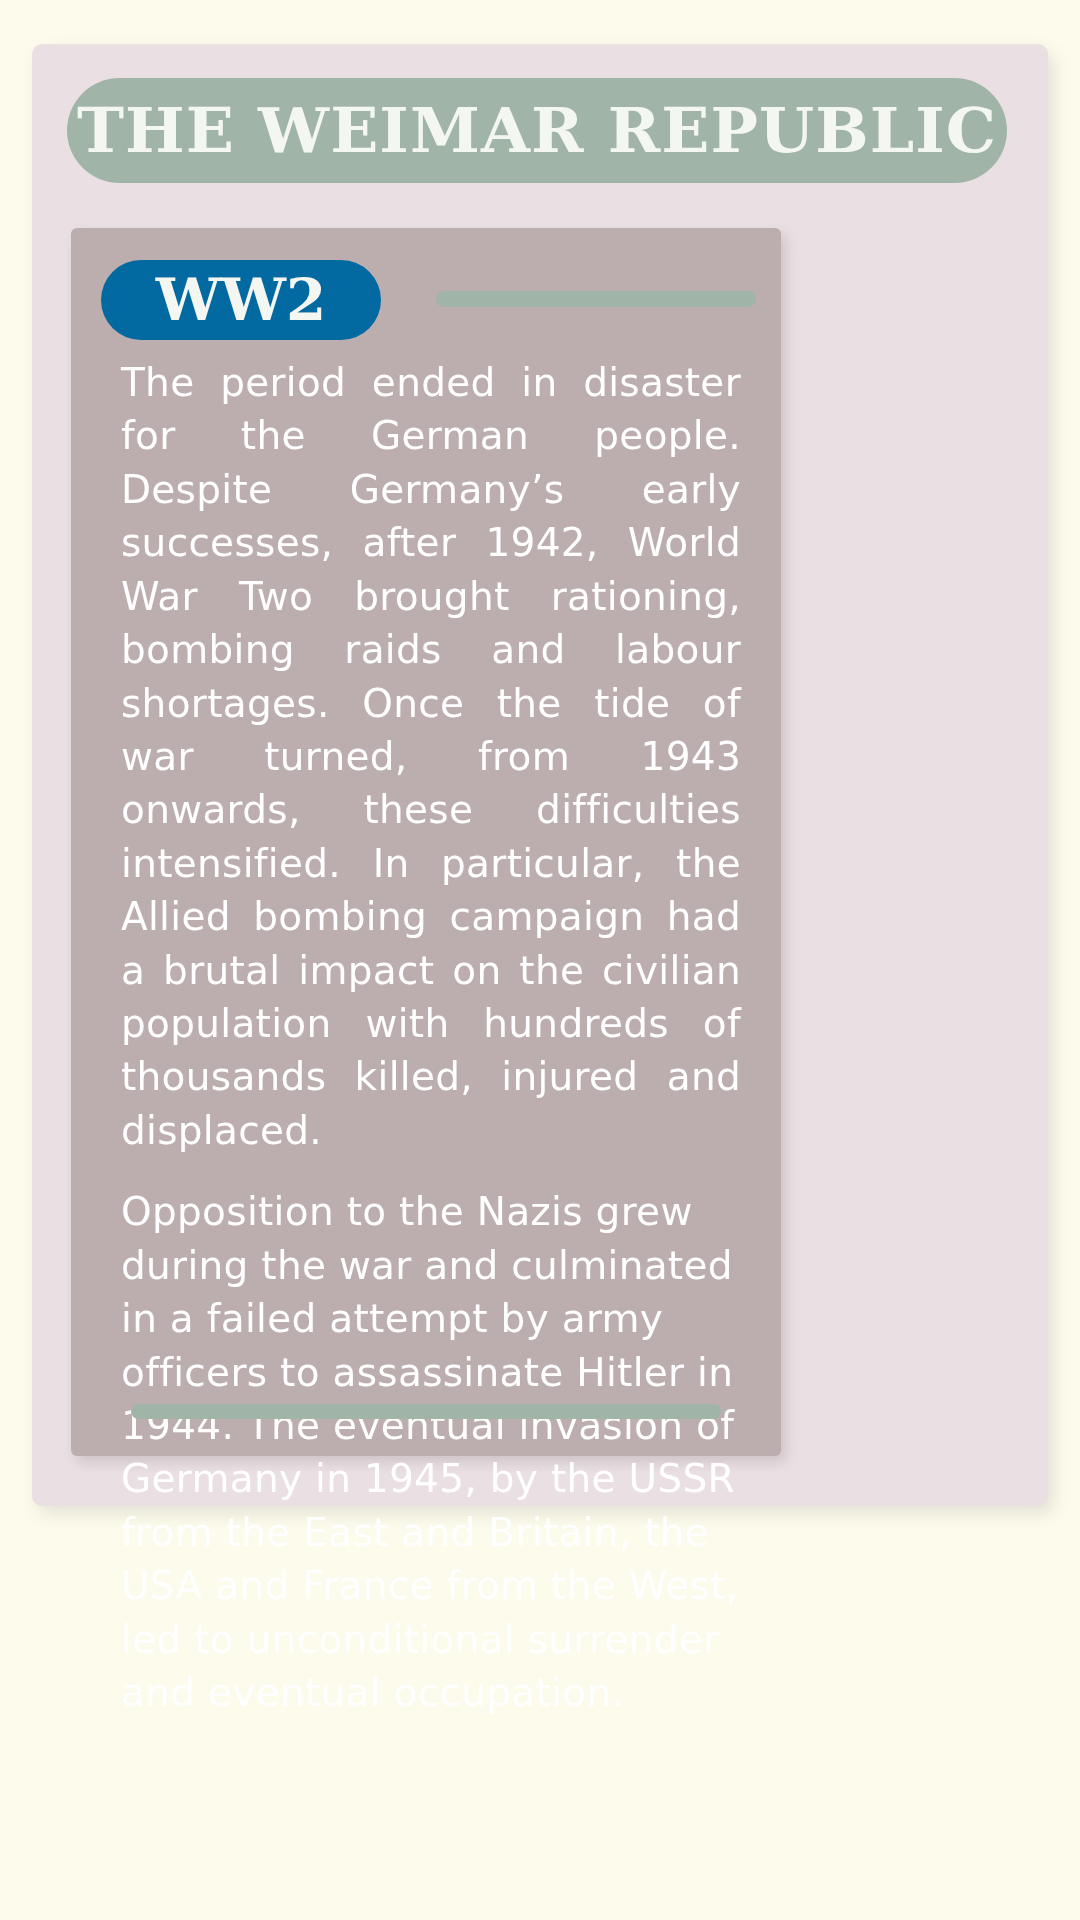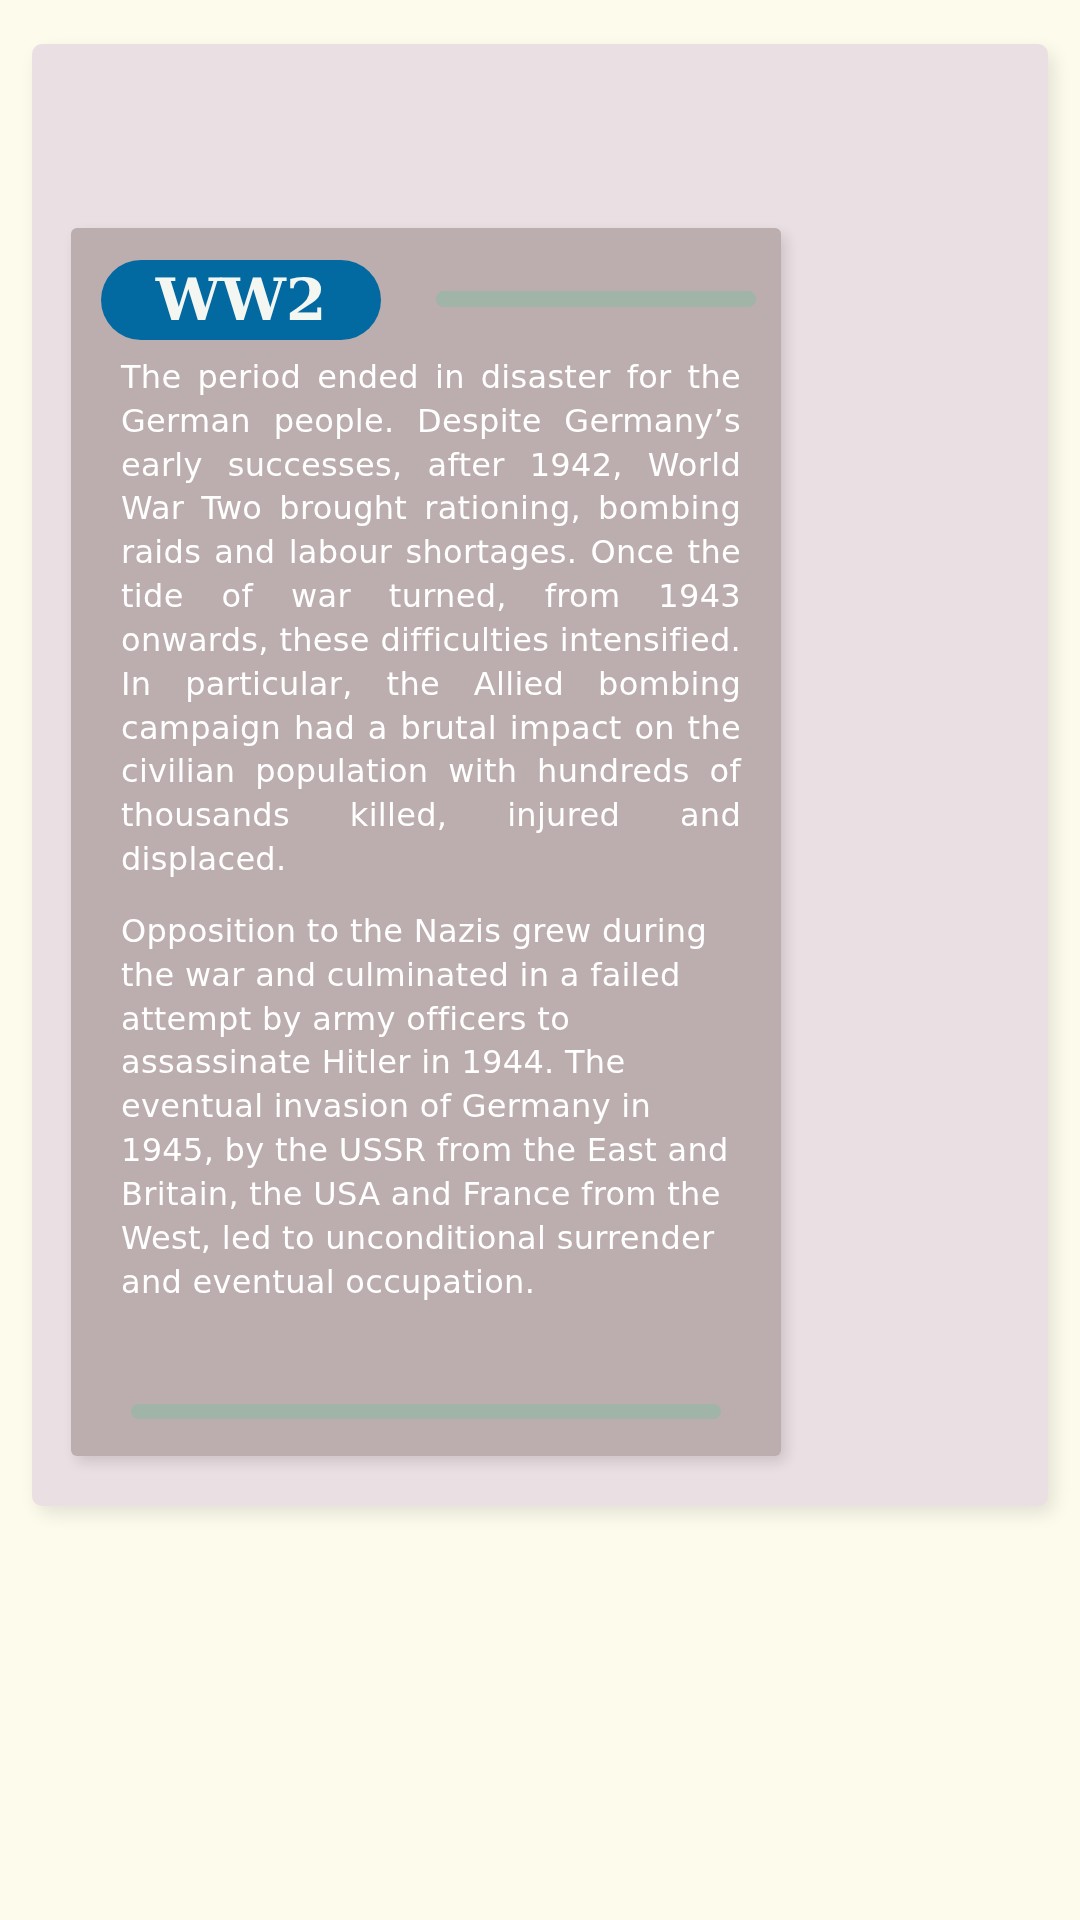--- a/index.html
+++ b/index.html
@@ -101,21 +101,21 @@
   .body {
     position: absolute;
     left: 50px;
     top: 128px;
     width: 620px;
   }
   .body p {
     margin: 0 0 28px 0;
     color: #ffffff;
     font-family: "DejaVu Sans", sans-serif;
-    font-size: 32px;
+    font-size: 39px;
     line-height: 1.37;
     text-align: justify;
     text-justify: inter-word;
     letter-spacing: 0.3px;
   }
   .body p:last-child {
     margin-bottom: 0;
     text-align: left;
   }
 
@@ -127,20 +127,23 @@
     height: 15px;
     background: #a0b4a8;
     border-radius: 8px;
   }
 </style>
 </head>
 <body>
 
 <div class="page">
 
+  <div class="title-pill">
+    <span class="title-text">THE WEIMAR REPUBLIC</span>
+  </div>
 
   <div class="card">
 
     <div class="card-head">
       <div class="tag-pill">
         <span class="tag-text">WW2</span>
       </div>
       <div class="head-rule"></div>
     </div>
 

